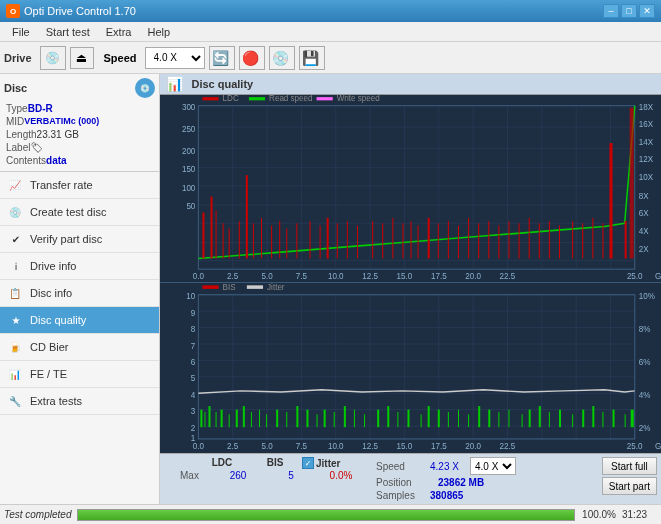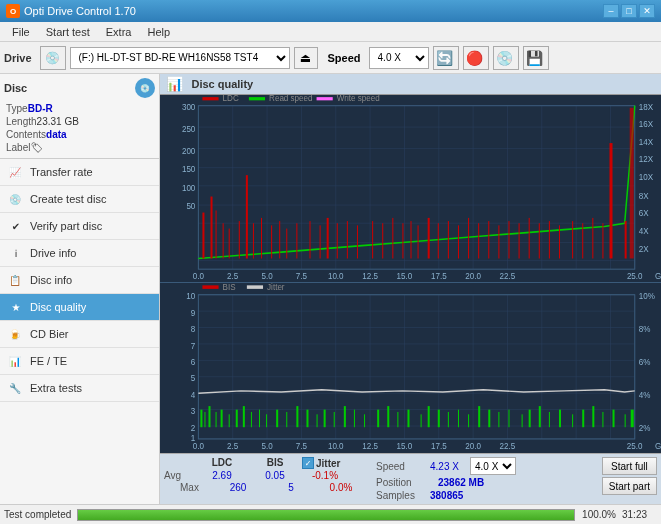--- a/index.html
+++ b/index.html
@@ -97,23 +97,20 @@
 <div class="menu-bar">
   <span class="menu-item">File</span>
   <span class="menu-item">Start test</span>
   <span class="menu-item">Extra</span>
   <span class="menu-item">Help</span>
 </div>
 
 <div class="toolbar">
   <span class="toolbar-label">Drive</span>
   <div class="toolbar-icon-btn" style="font-size:12px;">💿</div>
-  <select class="drive-select">
-    <option>(F:)  HL-DT-ST BD-RE  WH16NS58 TST4</option>
-  </select>
   <div class="eject-btn">⏏</div>
   <span class="speed-label">Speed</span>
   <select class="speed-select">
     <option>4.0 X</option>
     <option>Max</option>
     <option>1.0 X</option>
     <option>2.0 X</option>
     <option>6.0 X</option>
     <option>8.0 X</option>
   </select>
@@ -130,30 +127,34 @@
     <div class="disc-section">
       <div class="disc-header">
         <span class="disc-header-title">Disc</span>
         <div class="disc-icon">💿</div>
       </div>
       <div class="disc-row">
         <span class="disc-key">Type</span>
         <span class="disc-val">BD-R</span>
       </div>
       <div class="disc-row">
+        <span class="disc-key">MID</span>
+        <span class="disc-val" style="font-size:9px;">VERBATIMc (000)</span>
+      </div>
+      <div class="disc-row">
         <span class="disc-key">Length</span>
         <span class="disc-val-normal">23.31 GB</span>
+      </div>
+      <div class="disc-row">
+        <span class="disc-key">Label</span>
+        <span class="disc-val-normal">🏷</span>
       </div>
       <div class="disc-row">
         <span class="disc-key">Contents</span>
         <span class="disc-val">data</span>
-      </div>
-      <div class="disc-row">
-        <span class="disc-key">Label</span>
-        <span class="disc-val-normal">🏷</span>
       </div>
     </div>
 
     <div class="nav-list">
       <div class="nav-item">
         <span class="nav-item-icon">📈</span>
         <span>Transfer rate</span>
       </div>
       <div class="nav-item">
         <span class="nav-item-icon">💿</span>
@@ -448,26 +449,20 @@
           <span style="min-width:28px; color:#555;"></span>
           <span style="min-width:52px; text-align:center; font-weight:bold; color:#333;">LDC</span>
           <span style="min-width:46px; text-align:center; font-weight:bold; color:#333;">BIS</span>
           <div class="jitter-check">
             <div class="checkbox-blue">
                 <span class="checkmark">✓</span>
               </div>
             <span style="font-weight:bold; color:#333;">Jitter</span>
           </div>
         </div>
-        <div style="display:flex; gap:4px;">
-          <span style="min-width:28px; color:#555;">Avg</span>
-          <span style="min-width:52px; text-align:center; color:#0000cc;">2.69</span>
-          <span style="min-width:46px; text-align:center; color:#0000cc;">0.05</span>
-          <span style="min-width:46px; text-align:center; color:#cc0000;">-0.1%</span>
-        </div>
         <div style="display:flex; gap:4px;margin-left:16px;">
           <span style="min-width:28px; color:#555;">Max</span>
           <span style="min-width:52px; text-align:center; color:#0000cc;">260</span>
           <span style="min-width:46px; text-align:center; color:#0000cc;">5</span>
           <span style="min-width:46px; text-align:center; color:#cc0000;">0.0%</span>
         </div>
       </div>
 
       <div style="display:flex; flex-direction:column; gap:2px; font-size:10px; margin-left:4px;">
         <div style="display:flex; gap:4px; align-items:center;">
@@ -490,19 +485,19 @@
 
       <div class="start-btns" style="margin-left:auto;">
         <button class="start-btn">Start full</button>
         <button class="start-btn">Start part</button>
       </div>
     </div>
   </div>
 </div>
 
 <div class="progress-area">
-  <span style="font-size:10px; color:#333;">Test completed</span>
+  <span style="font-size:10px; color:#333;font-style:italic;">Test completed</span>
   <div class="progress-bar-outer">
     <div class="progress-bar-inner" style="width:100%;"></div>
   </div>
   <span class="progress-text">100.0%</span>
   <span class="progress-time">31:23</span>
 </div>
 
 </body></html>

